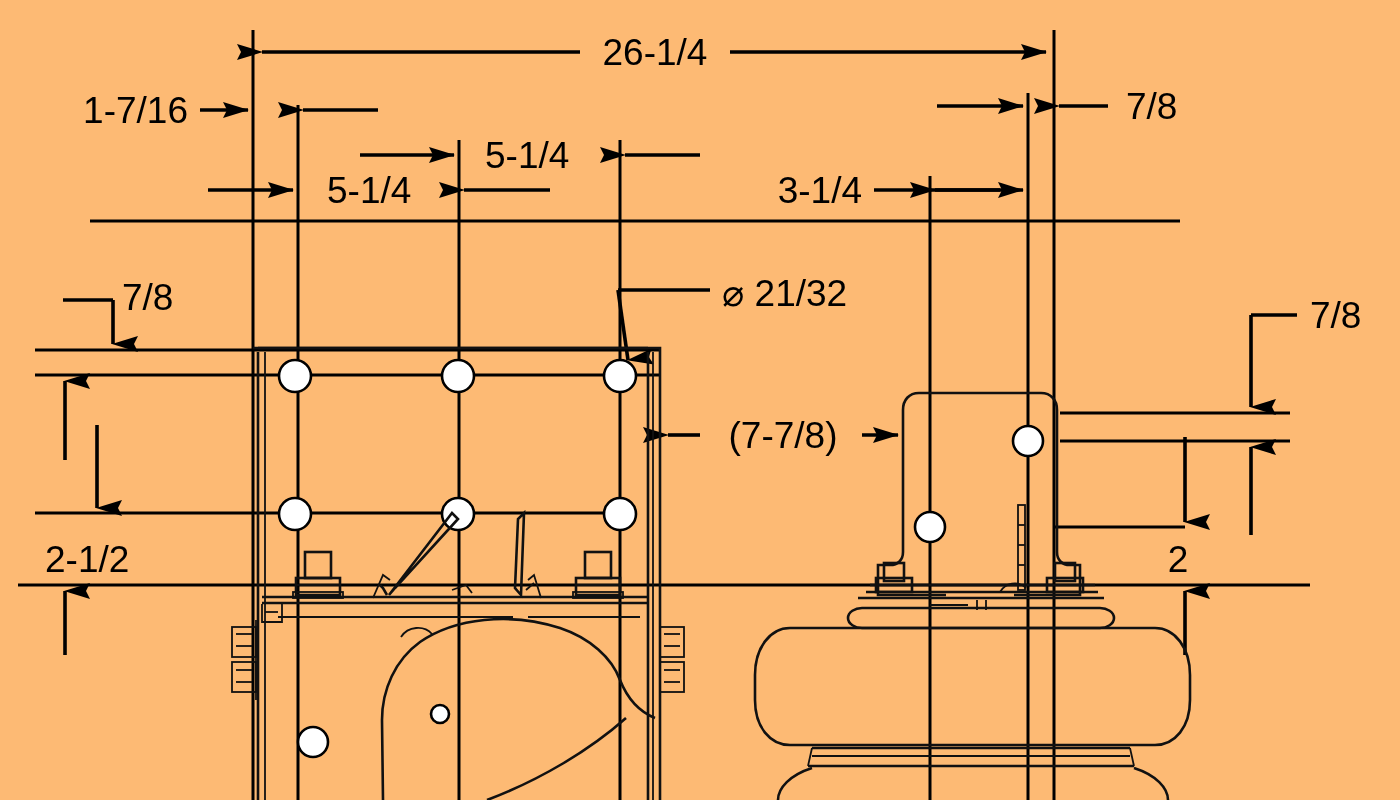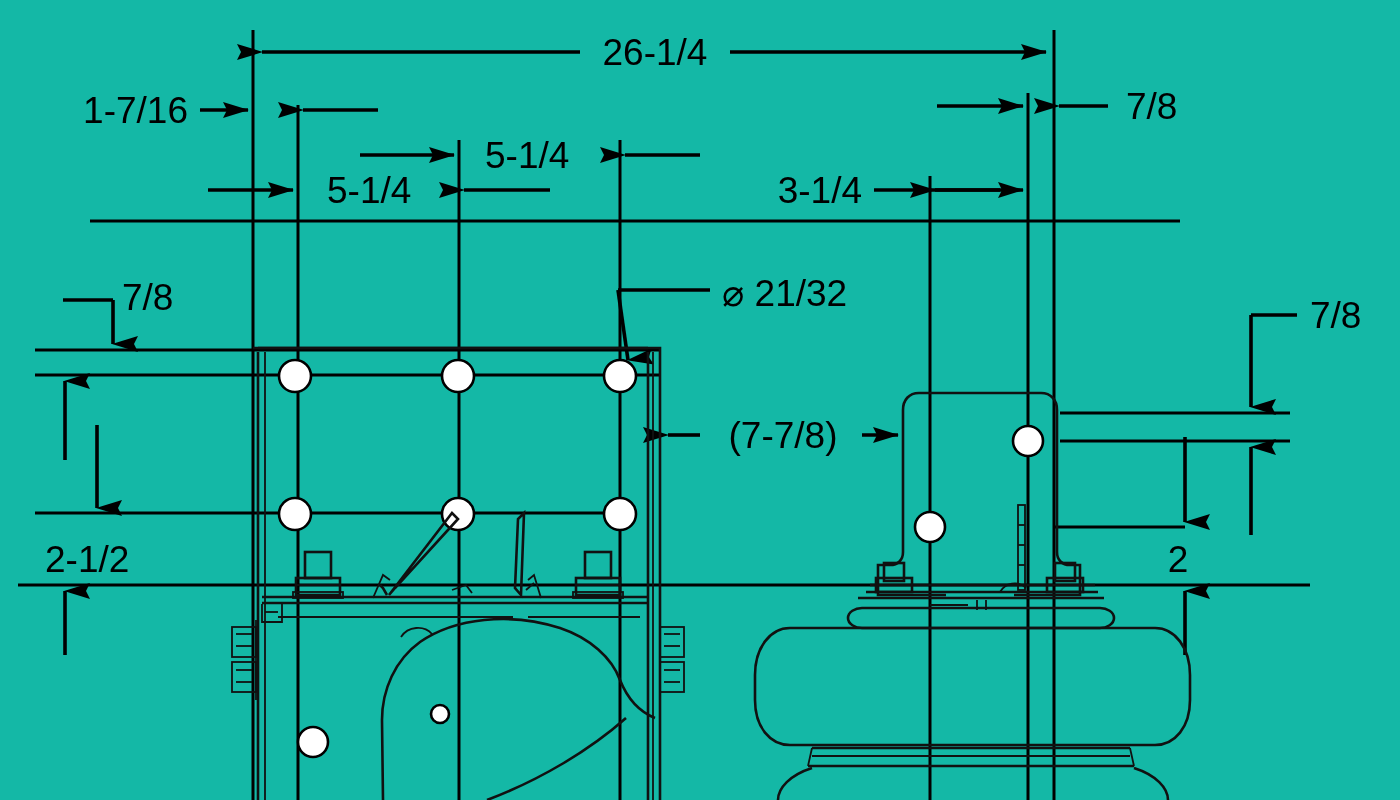--- a/index.html
+++ b/index.html
@@ -4,21 +4,21 @@
 <style>
   html, body {
     margin: 0;
     padding: 0;
     background: #ffffff;
   }
   #drawing-root {
     position: relative;
     width: 1400px;
     height: 800px;
-    background: #14b8a6;
+    background: #fdba74;
     font-family: "Liberation Sans", sans-serif;
     overflow: hidden;
   }
   svg.sheet {
     position: absolute;
     inset: 0;
     width: 1400px;
     height: 800px;
     display: block;
   }

